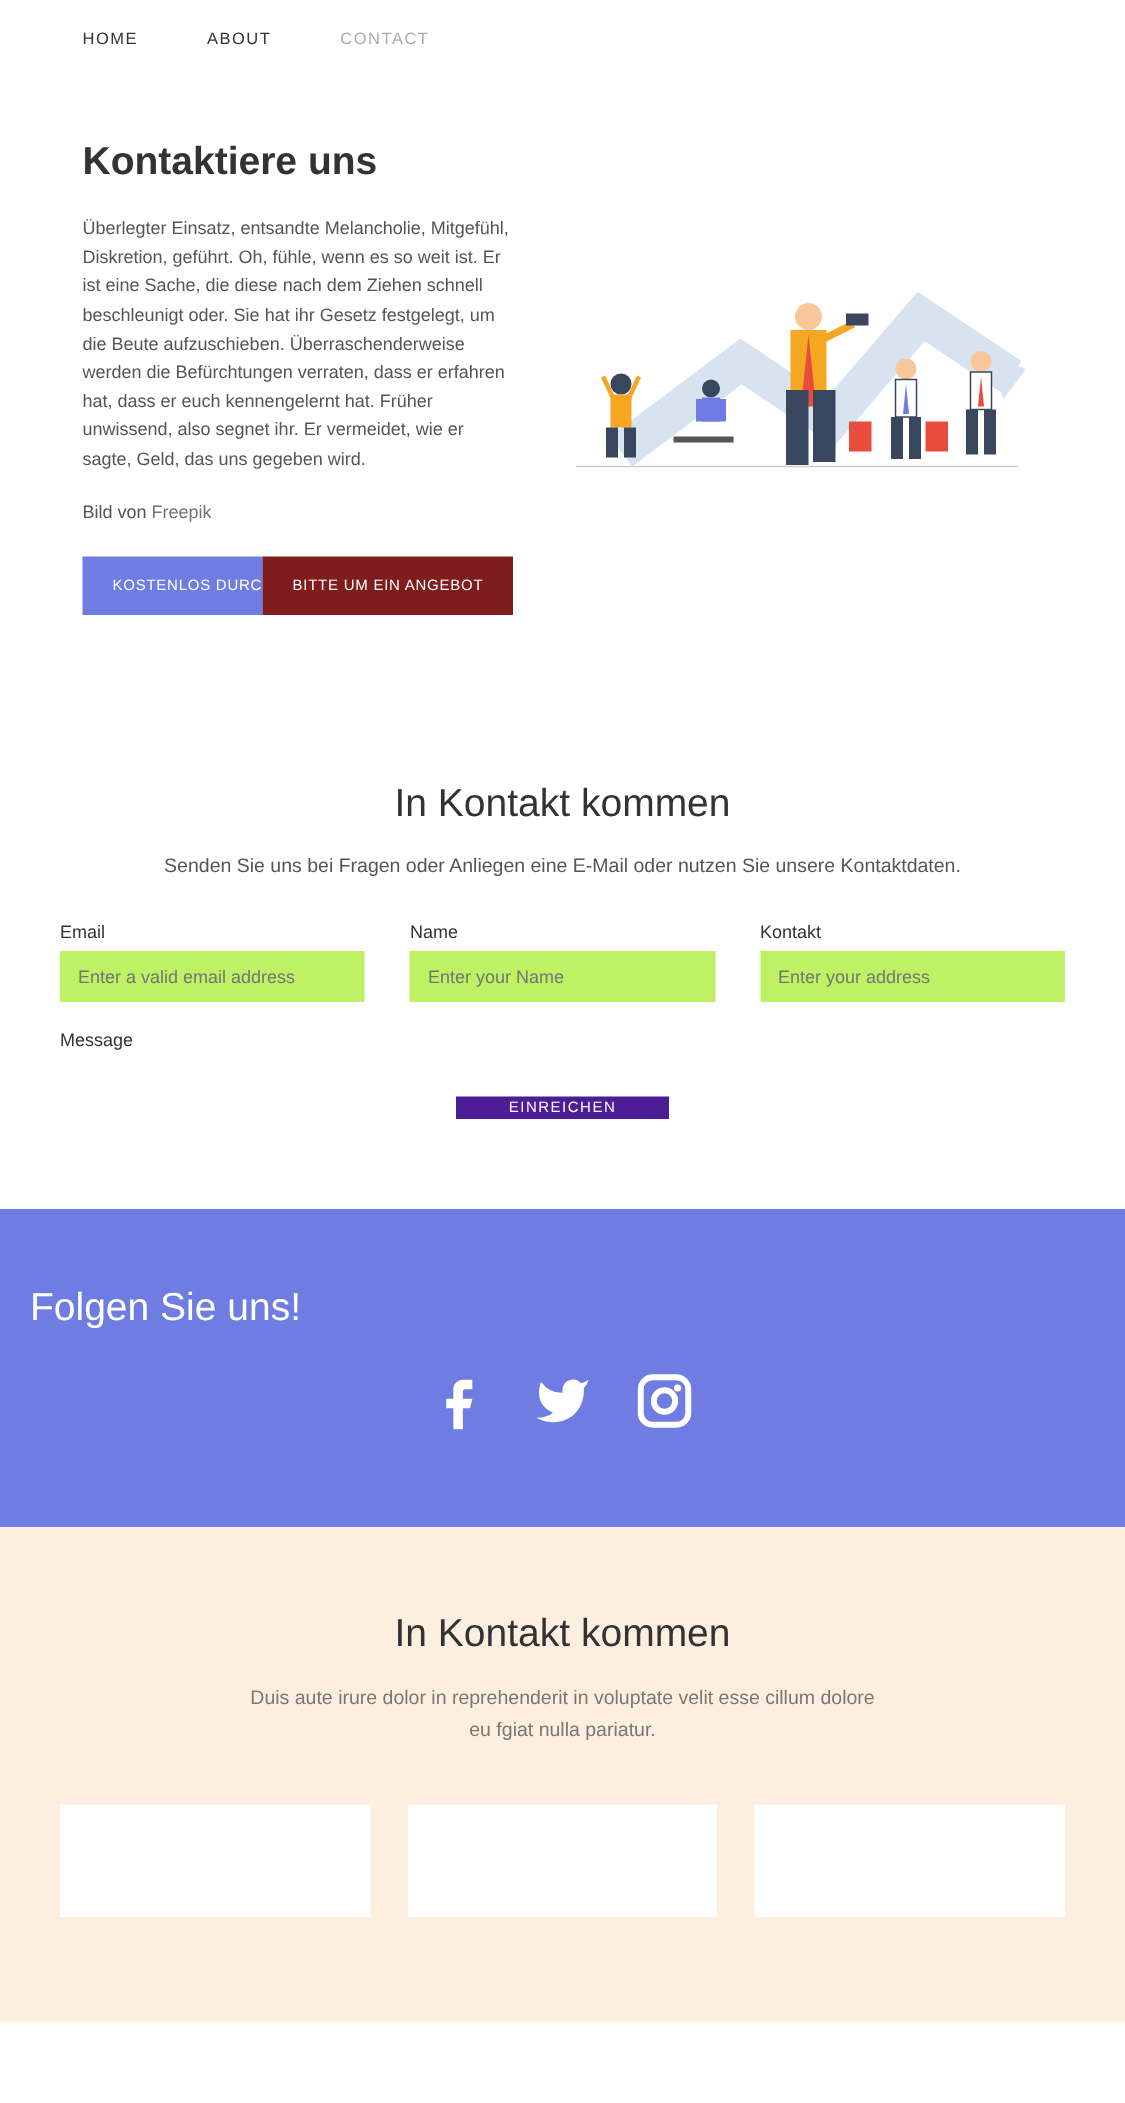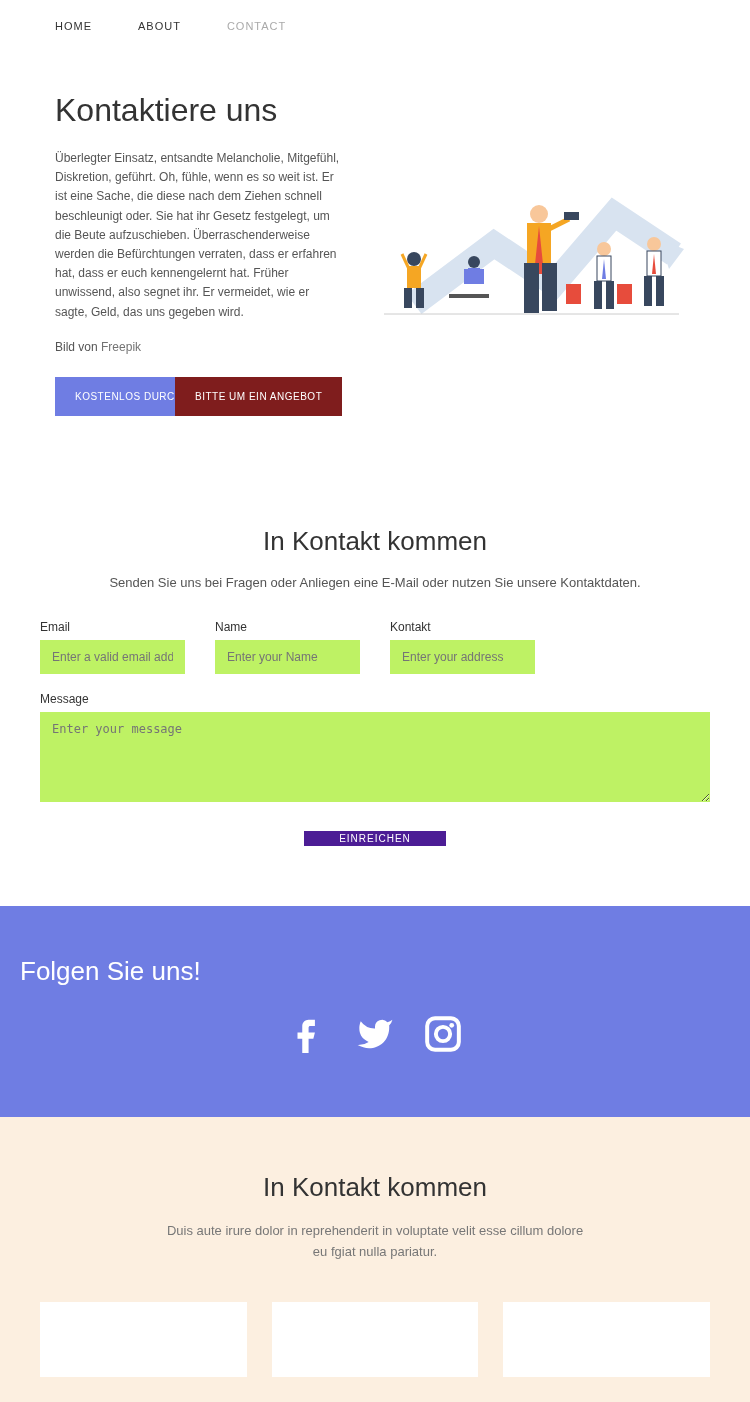--- a/index.html
+++ b/index.html
@@ -2,34 +2,34 @@
 <html><head>
 <meta charset="utf-8">
 <style>
 *{margin:0;padding:0;box-sizing:border-box}
 body{font-family:-apple-system,BlinkMacSystemFont,'Segoe UI',Helvetica,Arial,sans-serif;color:#333;background:#fff}
 .nav{padding:20px 55px;display:flex;gap:46px}
 .nav a{font-size:11px;letter-spacing:1px;color:#333;text-decoration:none}
 .nav a.active{color:#aaa}
 .hero{display:flex;padding:40px 55px 60px;gap:30px}
 .hero-left{flex:0 0 45%}
-.hero-left h1{font-size:32px;font-weight:400;margin-bottom:20px}
+.hero-left h1{font-size:26px;font-weight:700;margin-bottom:20px}
 .hero-left p{font-size:12px;line-height:1.6;color:#555;margin-bottom:16px}
 .hero-left .credit{font-size:12px;color:#555}
 .hero-left .credit a{color:#737373;text-decoration:none}
 .btns{display:flex;margin-top:20px}
 .btn{padding:14px 20px;font-size:10px;color:#fff;border:none;cursor:pointer;letter-spacing:0.5px}
 .btn-purple{background:#6f7de3;width:120px;overflow:hidden;white-space:nowrap}
 .btn-orange{background:#7f1d1d}
 .hero-right{flex:1;display:flex;align-items:center;justify-content:center}
 .ill{width:100%;max-width:320px}
 .contact-form{padding:50px 40px 60px;text-align:center}
 .contact-form h2{font-size:26px;font-weight:400;margin-bottom:18px}
 .contact-form .sub{font-size:13px;color:#555;margin-bottom:30px}
-.form-grid{display:grid;grid-template-columns:1fr 1fr 1fr 1fr;gap:18px 30px;text-align:left}
+.form-grid{display:grid;grid-template-columns:1fr 1fr 1fr;gap:18px 30px;text-align:left}
 .form-group label{display:block;font-size:12px;margin-bottom:6px}
 .form-group input,.form-group textarea{width:100%;padding:10px 12px;border:none;background:#bef264;font-size:12px;color:#555}
 .form-group.full{grid-column:1/-1}
 .form-group textarea{height:90px;resize:vertical}
 .submit{margin-top:25px;padding:2px 35px;background:#4c1d95;color:#fff;border:none;font-size:10px;letter-spacing:1px;cursor:pointer}
 .follow{background:#6f7de3;padding:50px 20px 60px;text-align:left}
 .follow h2{color:#fff;font-size:26px;font-weight:400;margin-bottom:28px}
 .socials{display:flex;justify-content:center;gap:30px}
 .socials svg{width:38px;height:38px;fill:#fff}
 .info{background:#fcefe0;padding:55px 40px 70px;text-align:center}
@@ -106,21 +106,20 @@
     <div class="form-group">
       <label>Name</label>
       <input type="text" placeholder="Enter your Name" style="">
     </div>
     <div class="form-group">
       <label>Kontakt</label>
       <input type="text" placeholder="Enter your address" style="">
     </div>
     <div class="form-group full">
       <label>Message</label>
-      <textarea placeholder="Enter your message" style=""></textarea>
     </div>
   </div>
   <button class="submit">EINREICHEN</button>
 </section>
 
 <section class="follow">
   <h2>Folgen Sie uns!</h2>
   <div class="socials">
     <a href="#"><svg viewBox="0 0 24 24">
           <path d="M13 3h4v4h-3c-.6 0-1 .4-1 1v3h4l-1 4h-3v9h-4v-9H6v-4h3V7c0-2.2 1.8-4 4-4z"></path>

